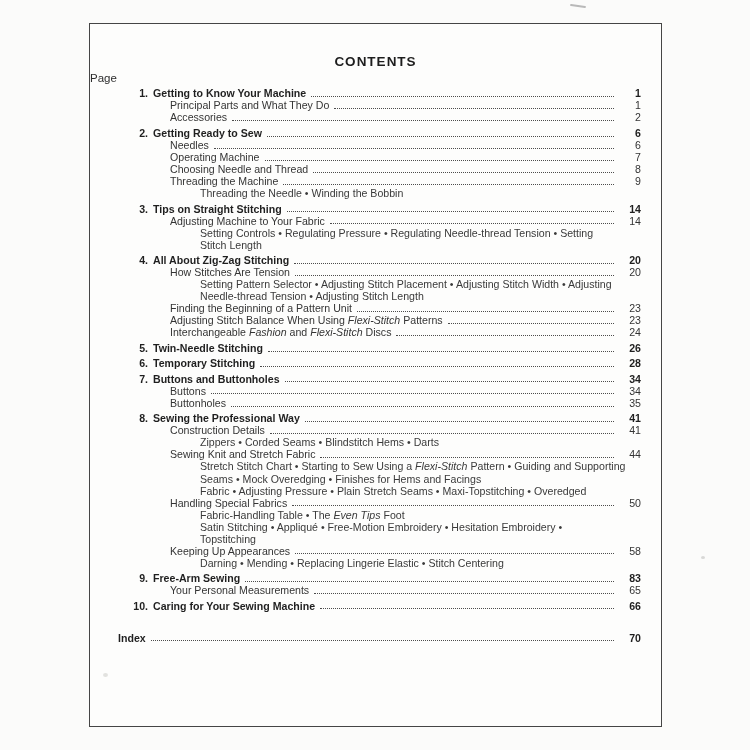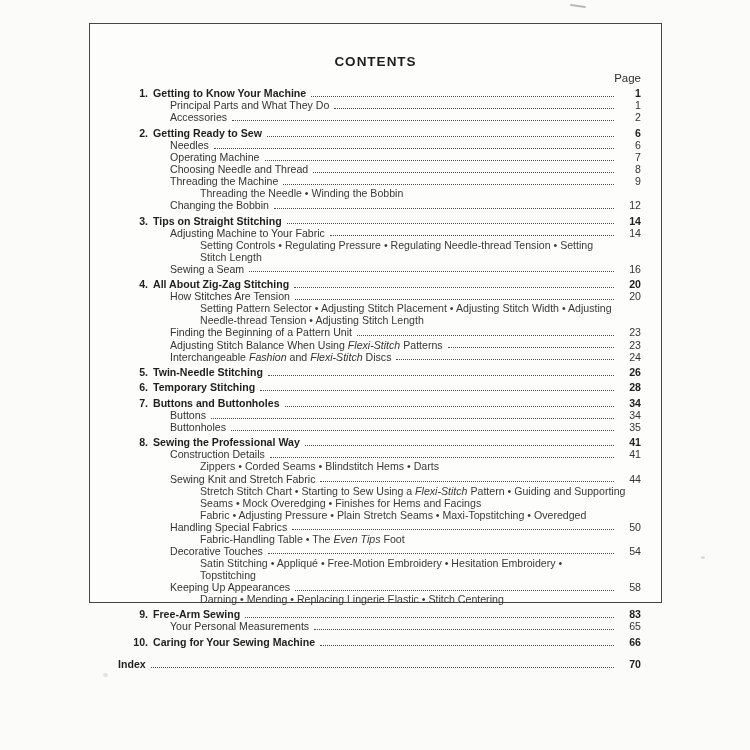--- a/index.html
+++ b/index.html
@@ -4,48 +4,48 @@
 <style>
   html,body{margin:0;padding:0;}
   body{
     width:750px;height:750px;position:relative;
     background:#fbfbfa;
     font-family:"Liberation Sans","DejaVu Sans",sans-serif;
     overflow:hidden;
     -webkit-font-smoothing:antialiased;
   }
   .page-frame{
-    position:absolute;left:89px;top:23px;width:573px;height:580px;
+    position:absolute;left:89px;top:23px;width:573px;height:704px;
     border:1.6px solid #454545;
     background:#fdfdfc;
     box-sizing:border-box;
   }
   .doc-title{
     margin-top:30px;
     text-align:center;
     font-size:13.5px;font-weight:bold;letter-spacing:1px;
     color:#1d1d1d;
   }
   .page-label{
     margin-top:3px;padding-right:20px;
-    text-align:right;
+    text-align:left;
     font-size:11.5px;color:#2e2e2e;
   }
   #toc{
     margin-top:3px;
   }
   .row{
     display:flex;
     font-size:10.6px;line-height:12.05px;
     color:#343434;
     padding-right:20px;
     white-space:nowrap;
   }
   .row.chapter{font-weight:bold;color:#1f1f1f;margin-top:3.4px;}
-  .row.index{font-weight:bold;color:#1f1f1f;margin-top:10px;padding-left:28px;}
+  .row.index{font-weight:bold;color:#1f1f1f;margin-top:20px;padding-left:28px;}
   .row .num{flex:none;width:58px;text-align:right;}
   .row .title{flex:none;}
   .row.chapter .title{margin-left:5px;}
   .row.sub{padding-left:80px;}
   .row.desc{padding-left:110px;color:#3a3a3a;text-align:right;}
   .leader{flex:1 1 auto;position:relative;min-width:12px;}
   .leader::after{
     content:"";position:absolute;left:5px;right:5px;bottom:2.4px;
     border-bottom:1.7px dotted #4c4c4c;
   }
@@ -102,47 +102,37 @@
         <span class="pagenum">8</span>
       </div>
       <div class="row sub">
         <span class="title">Threading the Machine</span>
         <span class="leader"></span>
         <span class="pagenum">9</span>
       </div>
       <div class="row desc">
         <span class="title">Threading the Needle • Winding the Bobbin</span>
       </div>
-      <div class="row sub">
-        <span class="title">Changing the Bobbin</span>
-        <span class="leader"></span>
-        <span class="pagenum">12</span>
-      </div>
       <div class="row chapter">
         <span class="num">3.</span>
         <span class="title">Tips on Straight Stitching</span>
         <span class="leader"></span>
         <span class="pagenum">14</span>
       </div>
       <div class="row sub">
         <span class="title">Adjusting Machine to Your Fabric</span>
         <span class="leader"></span>
         <span class="pagenum">14</span>
       </div>
       <div class="row desc">
         <span class="title">Setting Controls • Regulating Pressure • Regulating Needle-thread Tension • Setting</span>
       </div>
       <div class="row desc">
         <span class="title">Stitch Length</span>
       </div>
-      <div class="row sub">
-        <span class="title">Sewing a Seam</span>
-        <span class="leader"></span>
-        <span class="pagenum">16</span>
-      </div>
       <div class="row chapter">
         <span class="num">4.</span>
         <span class="title">All About Zig-Zag Stitching</span>
         <span class="leader"></span>
         <span class="pagenum">20</span>
       </div>
       <div class="row sub">
         <span class="title">How Stitches Are Tension</span>
         <span class="leader"></span>
         <span class="pagenum">20</span>
@@ -224,25 +214,20 @@
       <div class="row desc">
         <span class="title">Fabric • Adjusting Pressure • Plain Stretch Seams • Maxi-Topstitching • Overedged</span>
       </div>
       <div class="row sub">
         <span class="title">Handling Special Fabrics</span>
         <span class="leader"></span>
         <span class="pagenum">50</span>
       </div>
       <div class="row desc">
         <span class="title">Fabric-Handling Table • The <i>Even Tips</i> Foot</span>
-      </div>
-      <div class="row sub">
-        <span class="title">Decorative Touches</span>
-        <span class="leader"></span>
-        <span class="pagenum">54</span>
       </div>
       <div class="row desc">
         <span class="title">Satin Stitching • Appliqué • Free-Motion Embroidery • Hesitation Embroidery •</span>
       </div>
       <div class="row desc">
         <span class="title">Topstitching</span>
       </div>
       <div class="row sub">
         <span class="title">Keeping Up Appearances</span>
         <span class="leader"></span>

